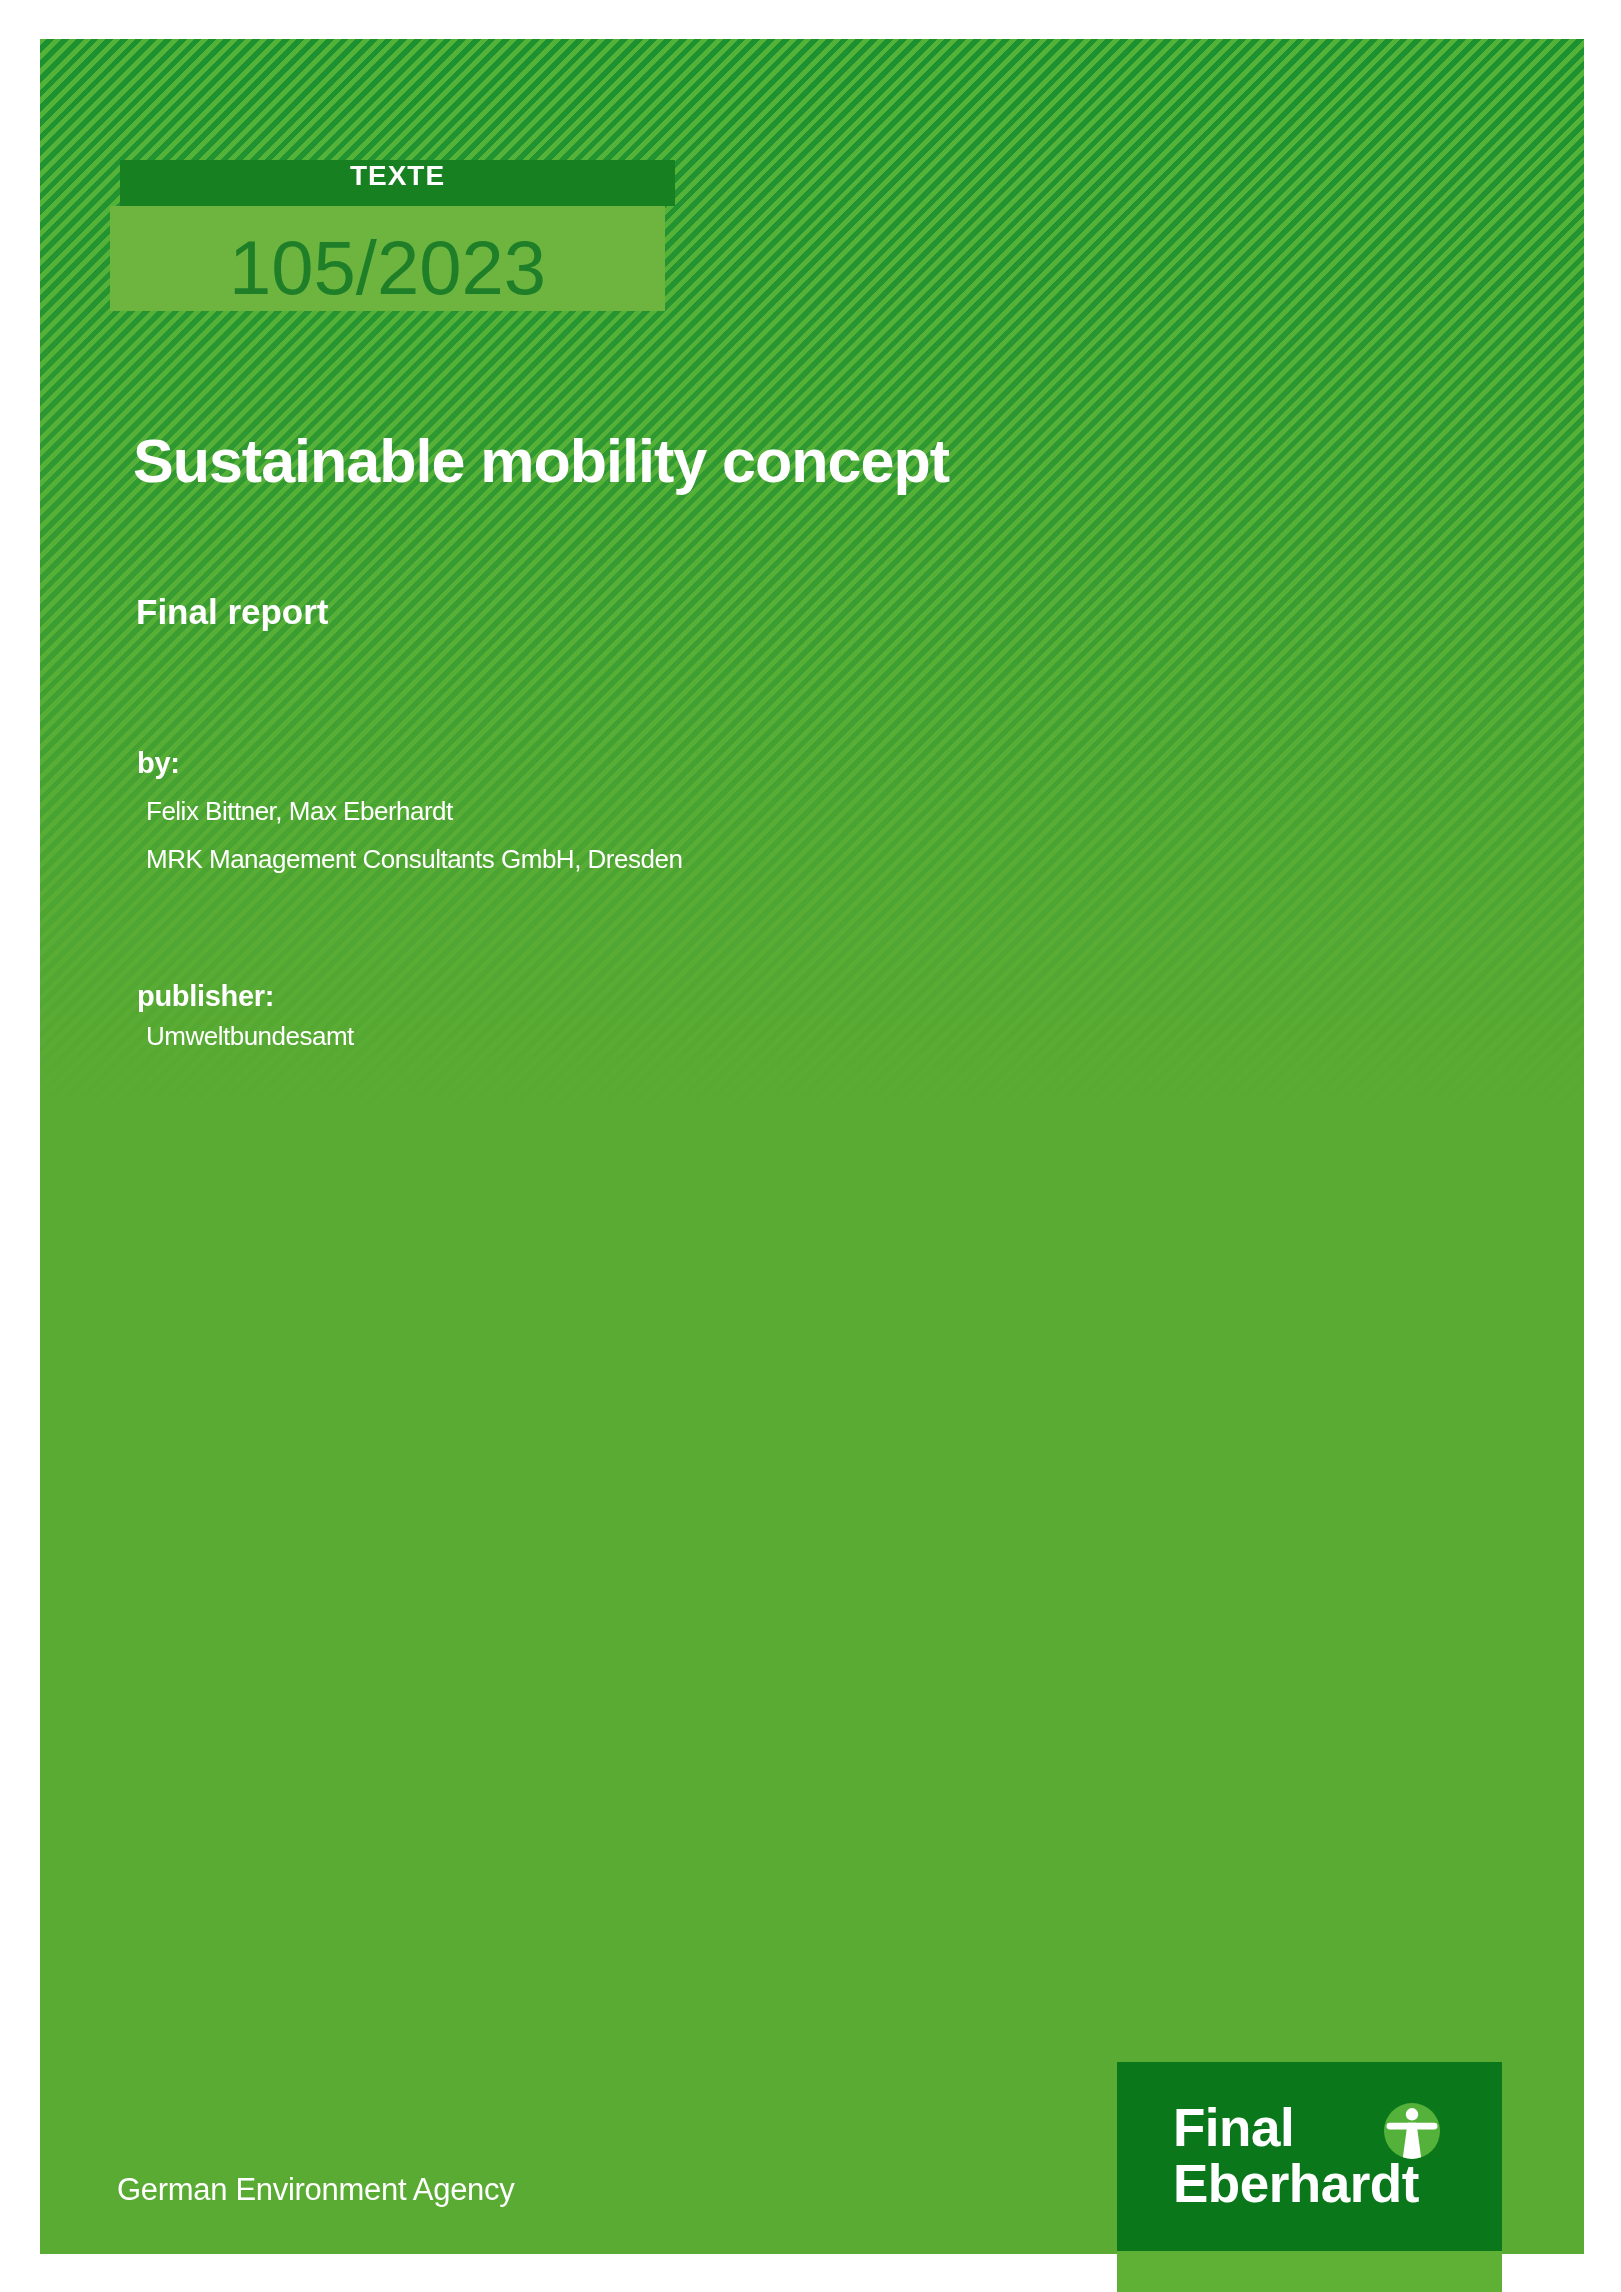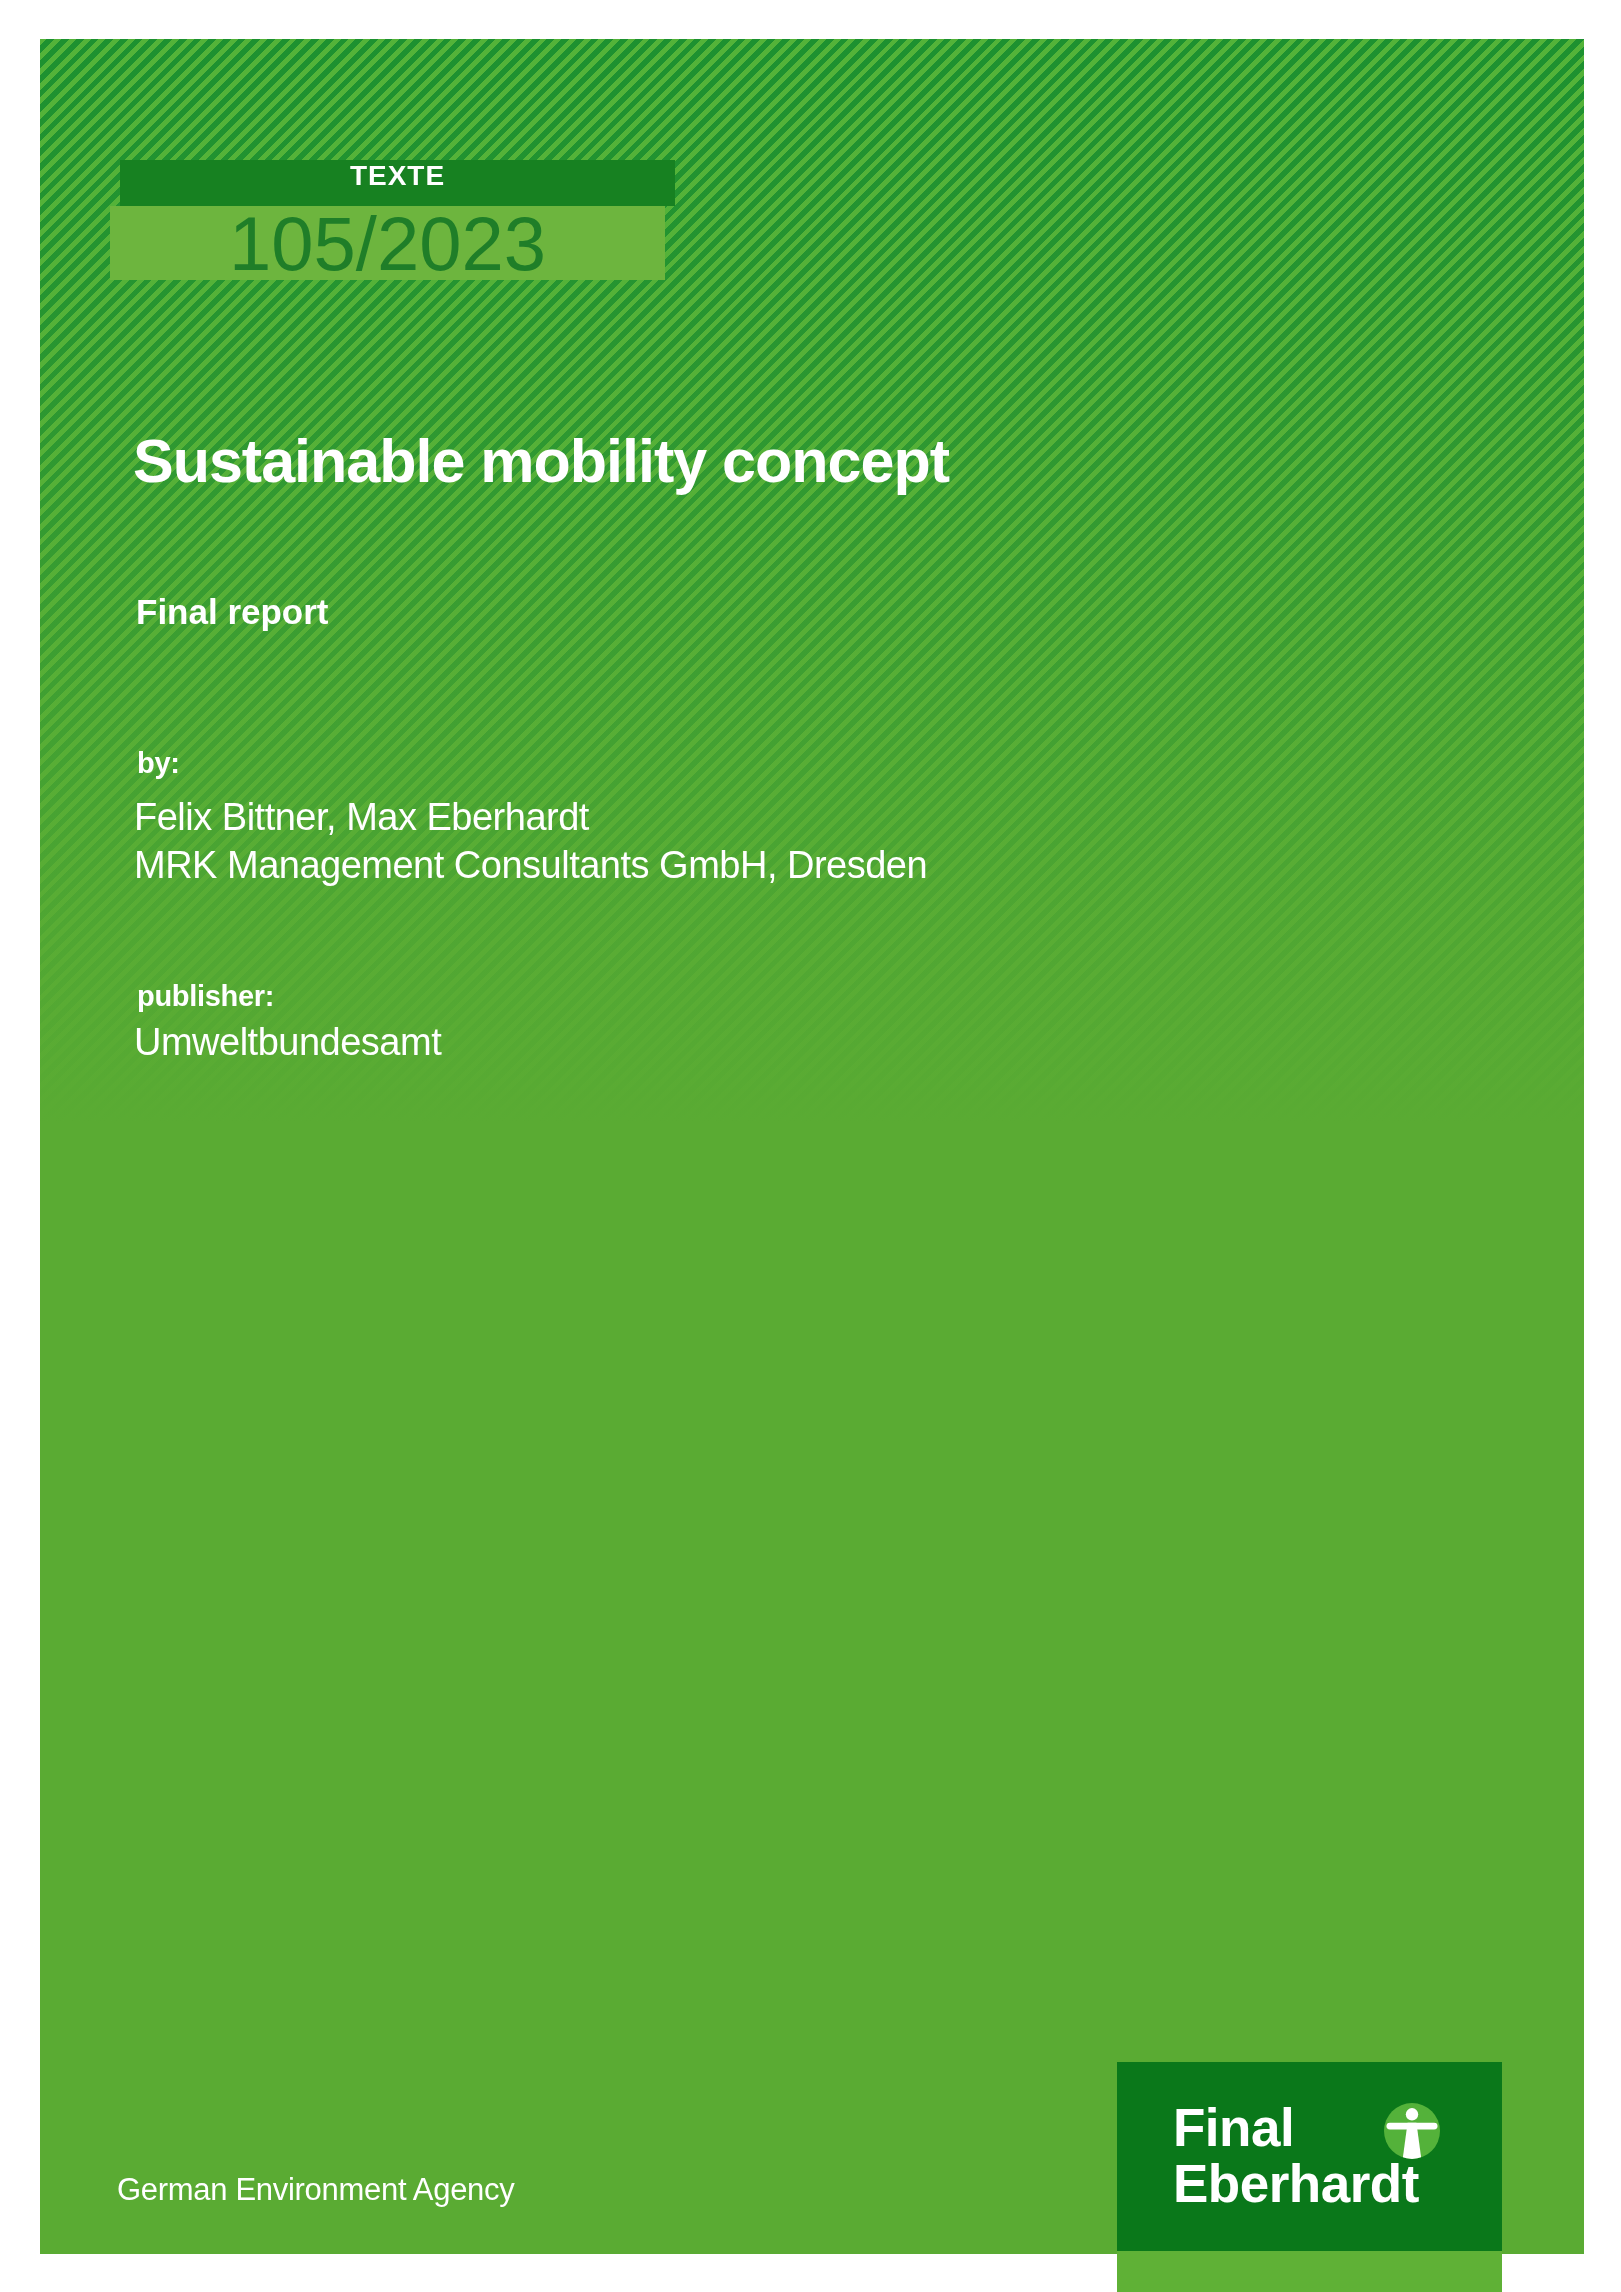--- a/index.html
+++ b/index.html
@@ -25,43 +25,43 @@
         var(--stripe-dark,#1d9130) 4.9px, var(--stripe-dark,#1d9130) 10.4px);
   }
   
   .texte-bar{
     position:absolute;left:120px;top:160px;width:555px;height:46px;
     background:var(--texte-bar-green,#178121);
     display:flex;align-items:flex-start;justify-content:center;
     color:var(--text-white,#fff);font-size:28px;font-weight:700;letter-spacing:1px;
   }
   .num-box{
-    position:absolute;left:110px;top:206px;width:555px;height:74px;
+    position:absolute;left:110px;top:206px;width:555px;height:105px;
     background:var(--number-box-green,#6db53e);
-    display:flex;align-items:center;justify-content:center;
+    display:flex;align-items:flex-end;justify-content:center;
     color:var(--number-text-green,#1f7e28);font-size:76px;font-weight:400;
   }
   
   .title{
     position:absolute;left:133px;top:416px;
     color:var(--text-white,#fff);font-size:61px;font-weight:700;
     line-height:91px;letter-spacing:-1px;white-space:pre-line;
   }
   .subtitle{
     position:absolute;left:136px;top:590px;
     color:var(--text-white,#fff);font-size:35px;font-weight:700;line-height:43px;
   }
   
   .label{
     position:absolute;left:137px;
     color:var(--text-white,#fff);font-size:29px;font-weight:700;letter-spacing:-0.3px;
   }
   .bodyline{
-    position:absolute;left:134px;
-    color:var(--text-white,#fff);font-size:38px;font-weight:400;letter-spacing:-0.5px;
+    position:absolute;left:146px;
+    color:var(--text-white,#fff);font-size:26px;font-weight:400;letter-spacing:-0.5px;
   }
   .by-label{top:747px;}
   .authors{top:796px;}
   .affiliation{top:844px;text-align:center;}
   .pub-label{top:980px;}
   .pub-name{top:1021px;}
   
   .footer-agency{
     position:absolute;left:117px;top:2172px;
     color:var(--text-white,#fff);font-size:31px;font-weight:400;letter-spacing:-0.3px;

